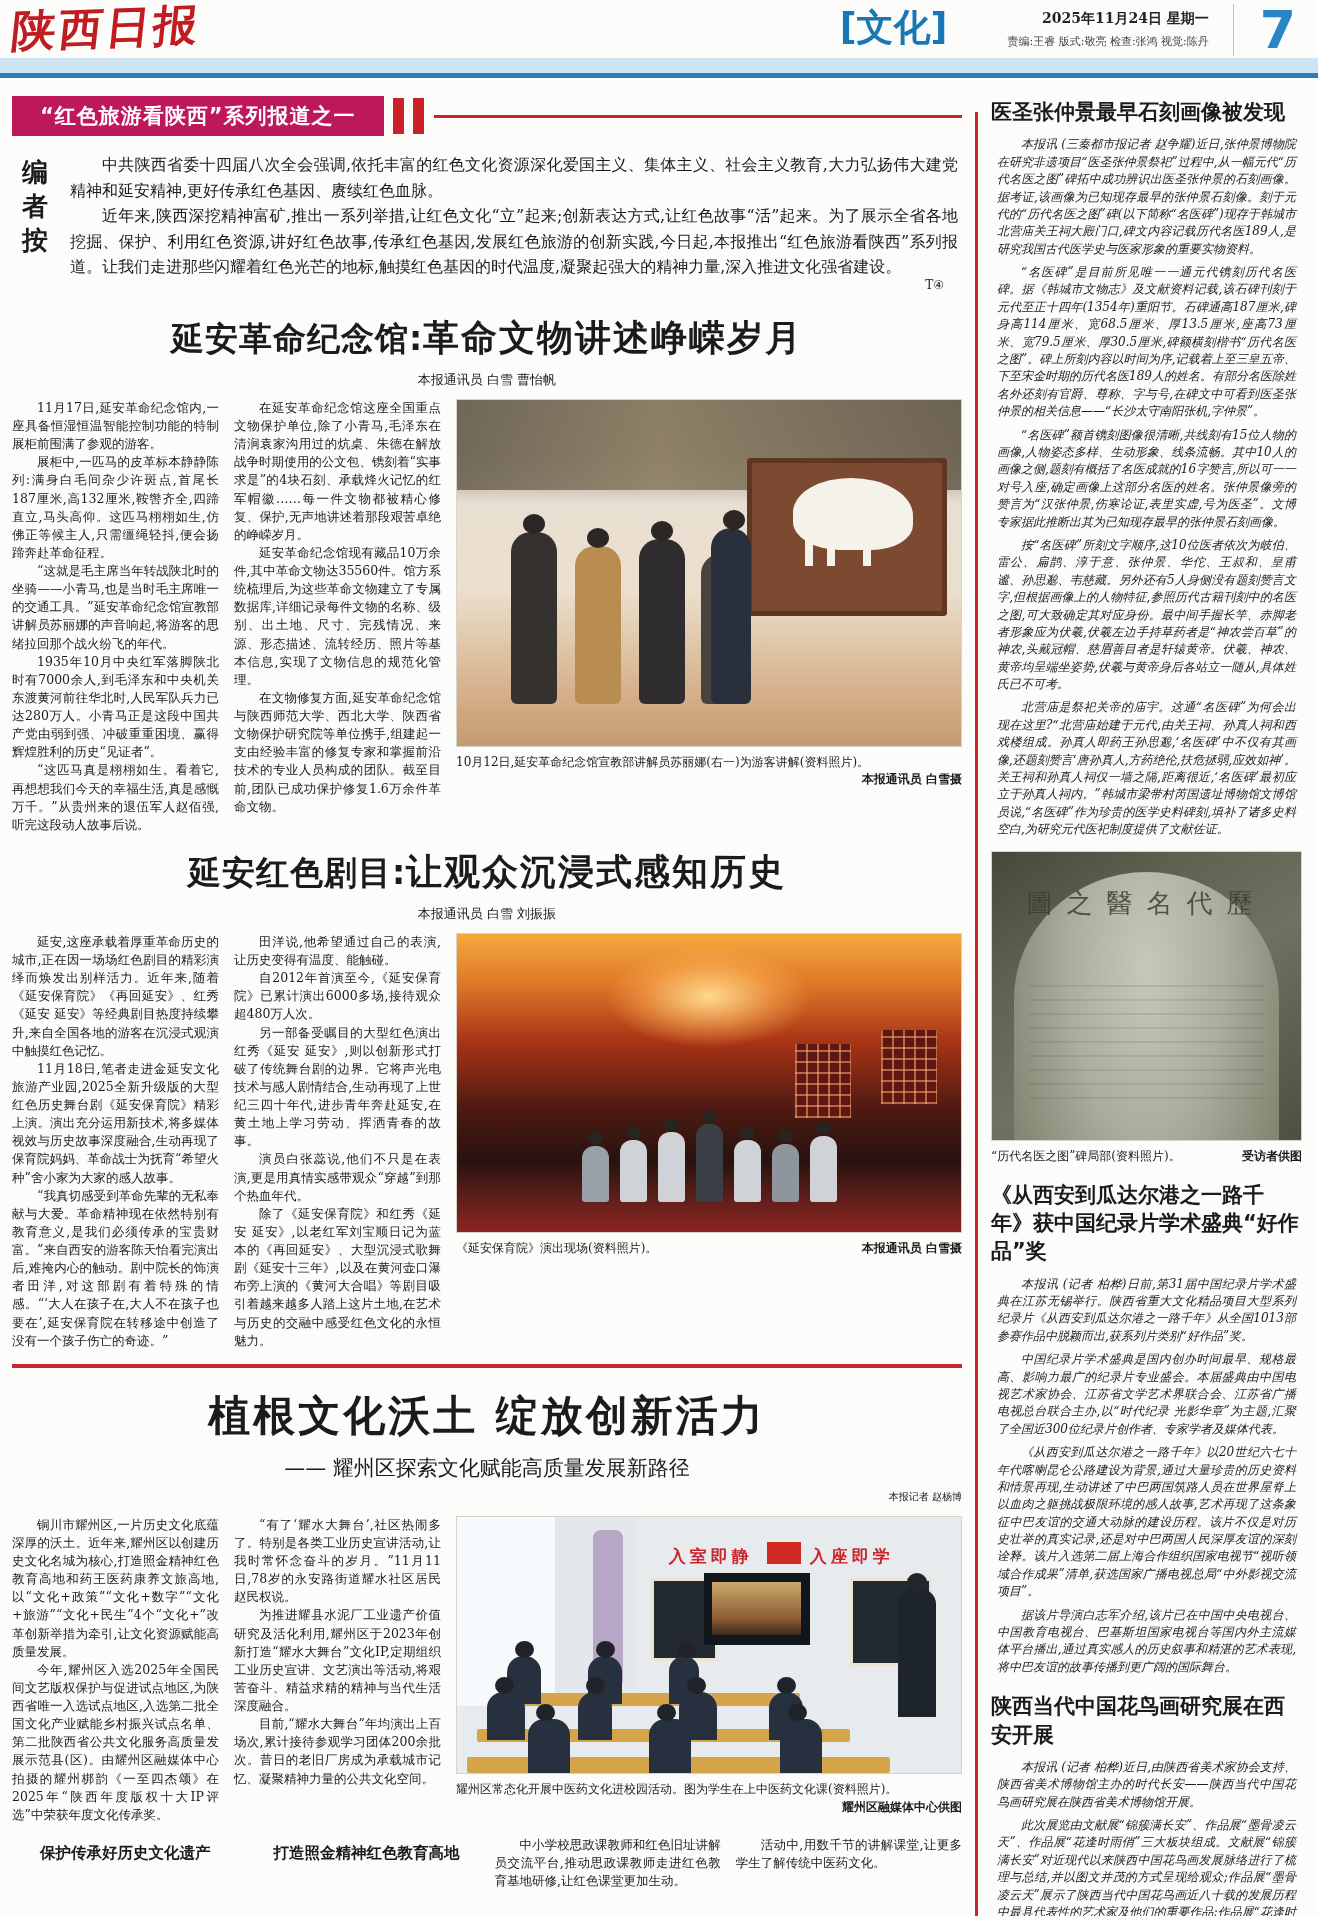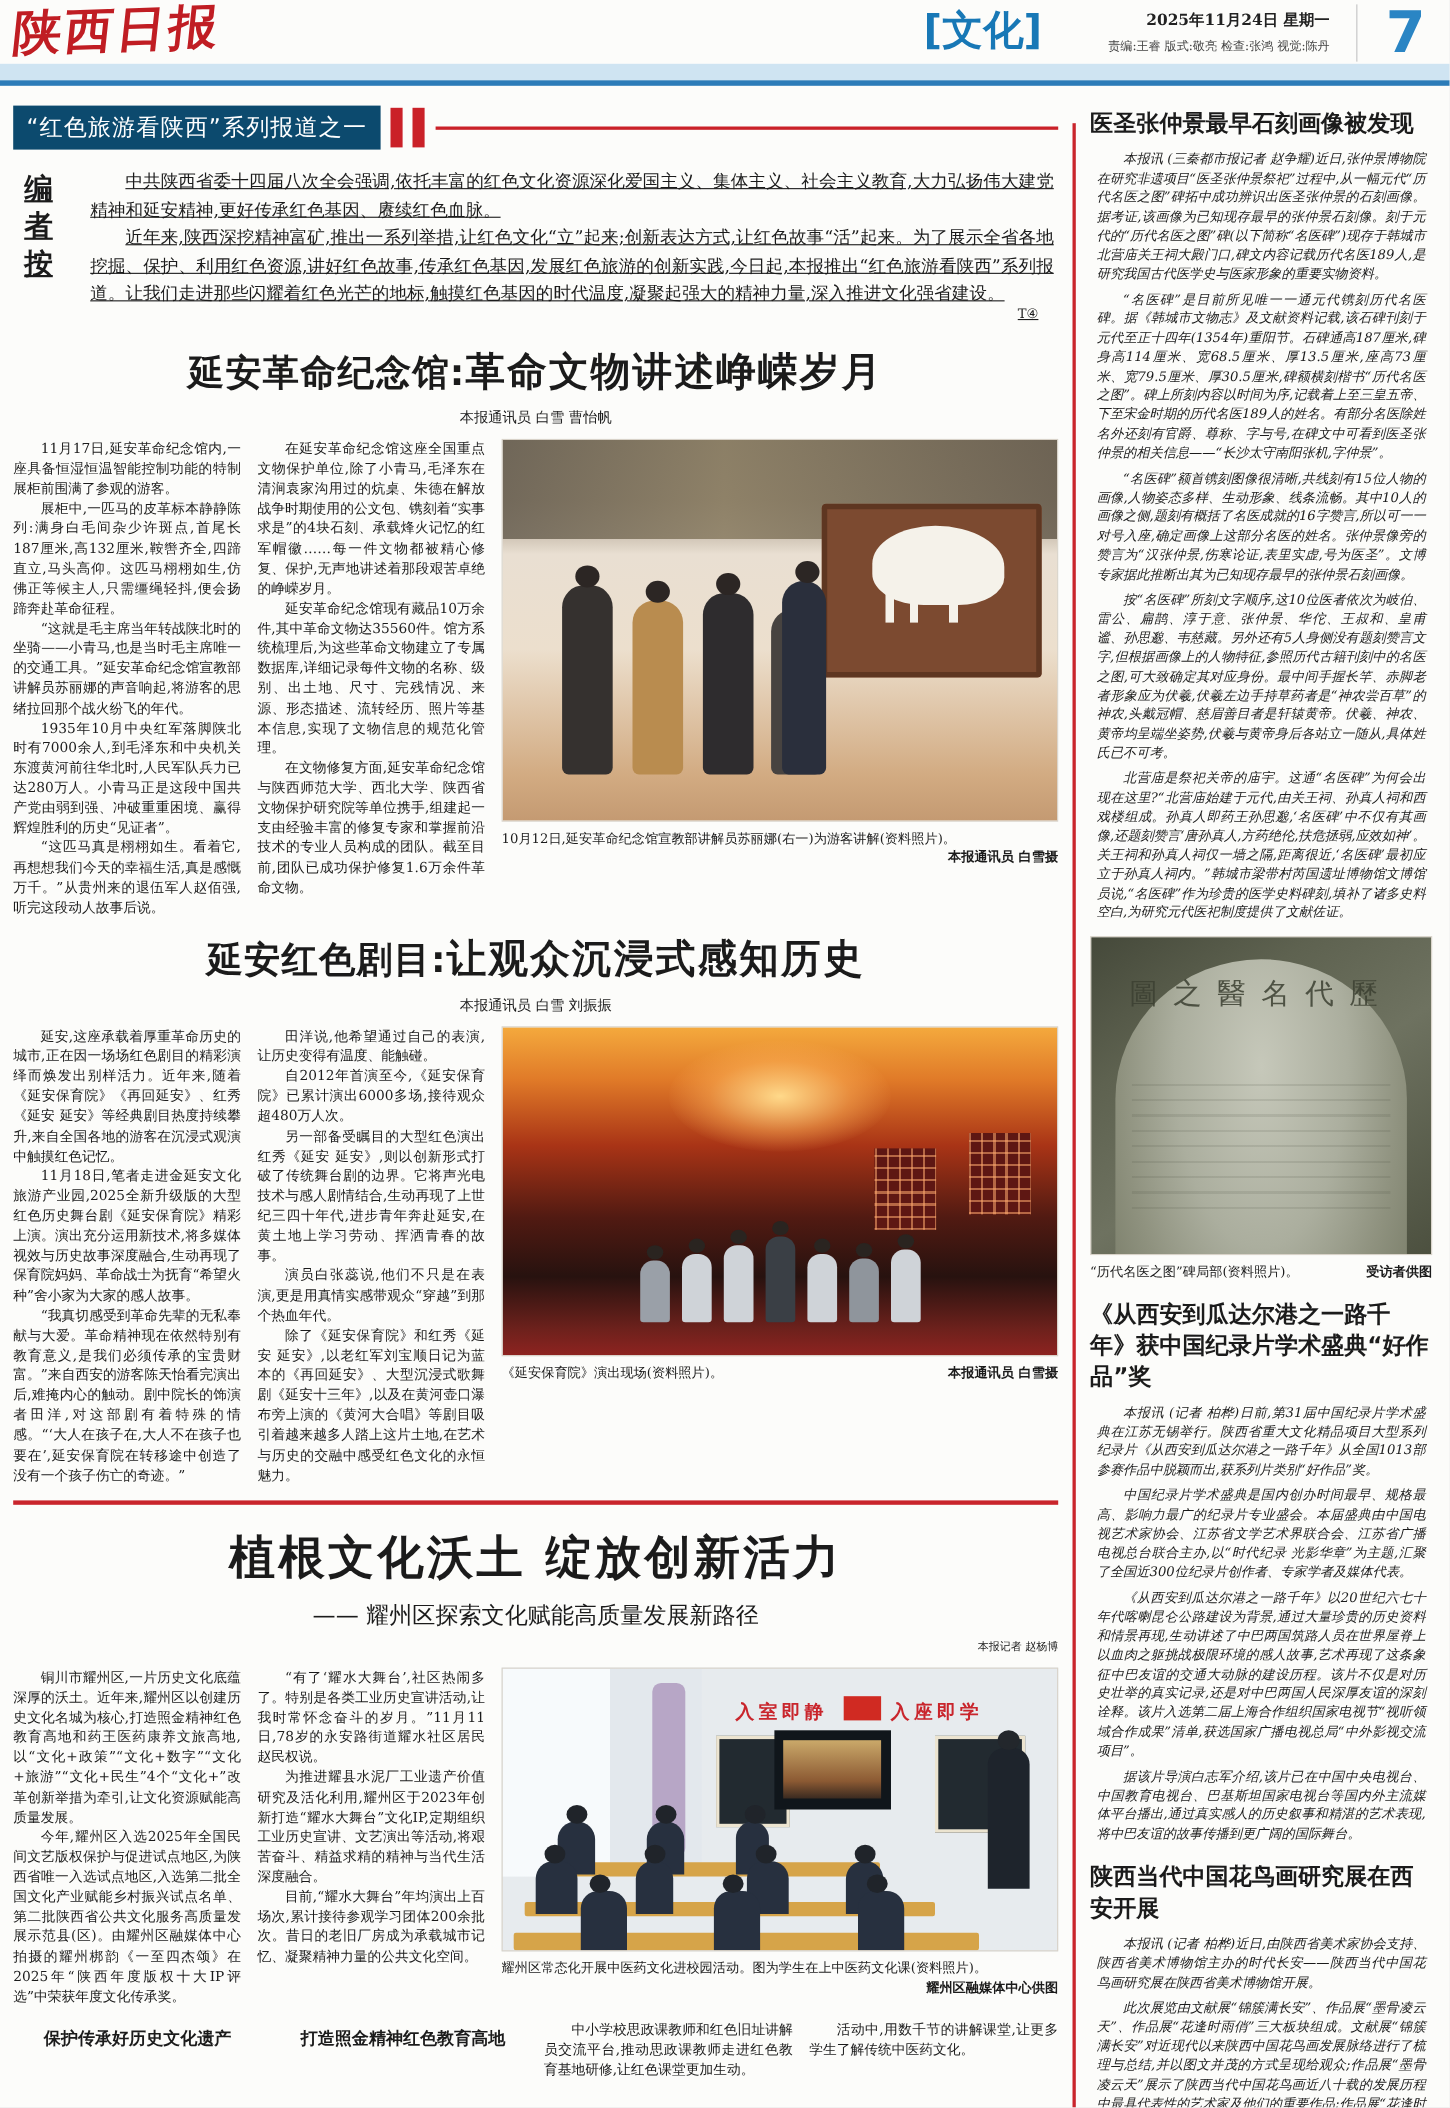--- a/index.html
+++ b/index.html
@@ -17,25 +17,25 @@
             padding:0 6px 0 26px;margin-left:24px;font-family:"DejaVu Sans","Liberation Sans",sans-serif;}
   .blue-band{height:15px;background:#cfe4f2;}
   .blue-line{height:5px;background:#2c7cb8;}
   
   .content{display:flex;padding:12px 16px 0 12px;gap:13px;box-sizing:border-box;}
   .left-zone{width:950px;flex:none;}
   .red-divider{width:3px;background:#c9252c;flex:none;margin-top:22px;}
   .right-zone{flex:1;min-width:0;padding-top:8px;}
   
   .series-row{display:flex;align-items:center;height:40px;margin-top:6px;}
-  .series-banner{background:#0c4a6e;color:#fff;font-family:"DejaVu Sans","Liberation Sans",sans-serif;
-                 font-weight:normal;font-size:21px;padding:6px 12px;letter-spacing:1px;}
+  .series-banner{background:#be185d;color:#fff;font-family:"DejaVu Sans","Liberation Sans",sans-serif;
+                 font-weight:bold;font-size:21px;padding:6px 28px;letter-spacing:1px;}
   .series-bar{width:11px;height:36px;background:#ca2128;margin-left:9px;flex:none;}
   .series-line{flex:1;height:3px;background:#ca2128;margin-left:10px;}
-  .editor-note{display:flex;gap:28px;padding:16px 4px 8px 10px;text-decoration:underline;}
+  .editor-note{display:flex;gap:16px;padding:16px 4px 8px 10px;}
   .note-label{width:32px;font-size:26px;font-weight:bold;line-height:1.3;word-break:break-all;
               font-family:"DejaVu Sans","Liberation Sans",sans-serif;flex:none;padding-top:4px;}
   .note-body{flex:1;font-size:16px;line-height:1.6;text-align:justify;}
   .note-body p{margin:0;text-indent:2em;}
   .note-sign{text-align:right;font-size:12px;margin-top:-2px;padding-right:14px;}
   
   .headline{text-align:center;font-family:"DejaVu Sans","Liberation Sans",sans-serif;margin:14px 0 2px;}
   .t-prefix{font-size:33px;font-weight:bold;letter-spacing:1px;}
   .t-main{font-size:36px;font-weight:900;letter-spacing:2px;}
   .byline{text-align:center;font-size:13px;margin:8px 0 10px;}

